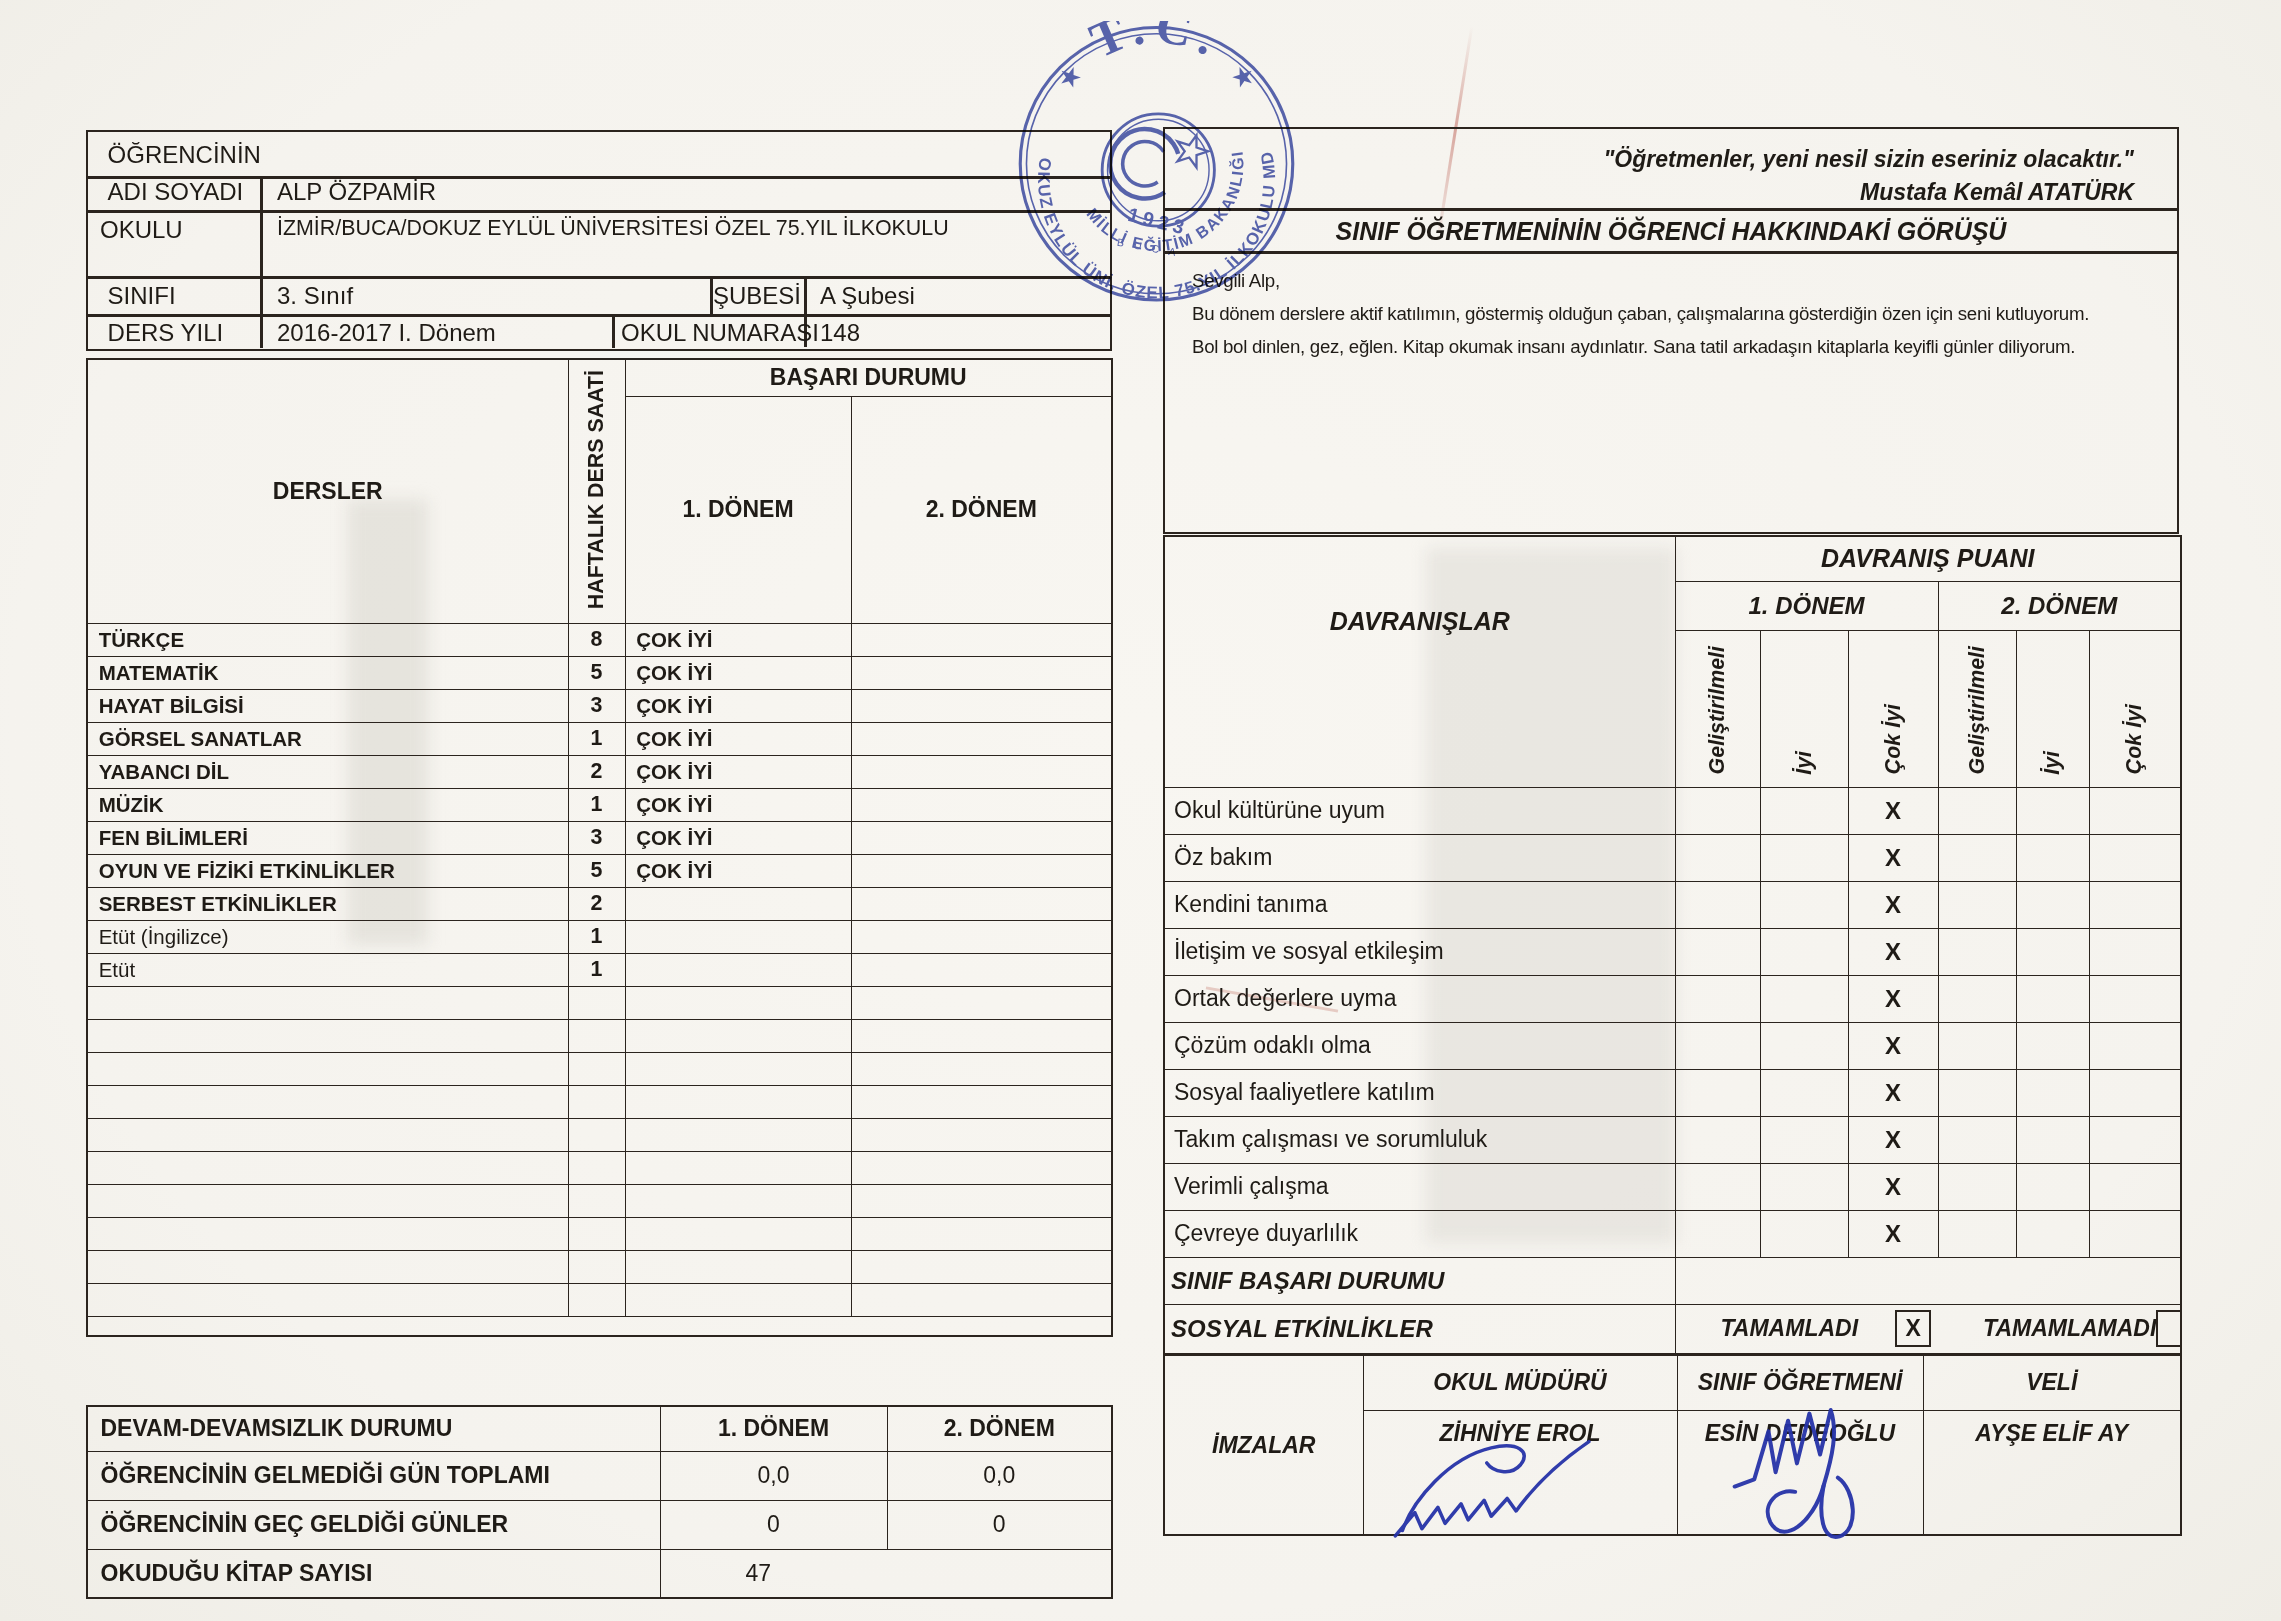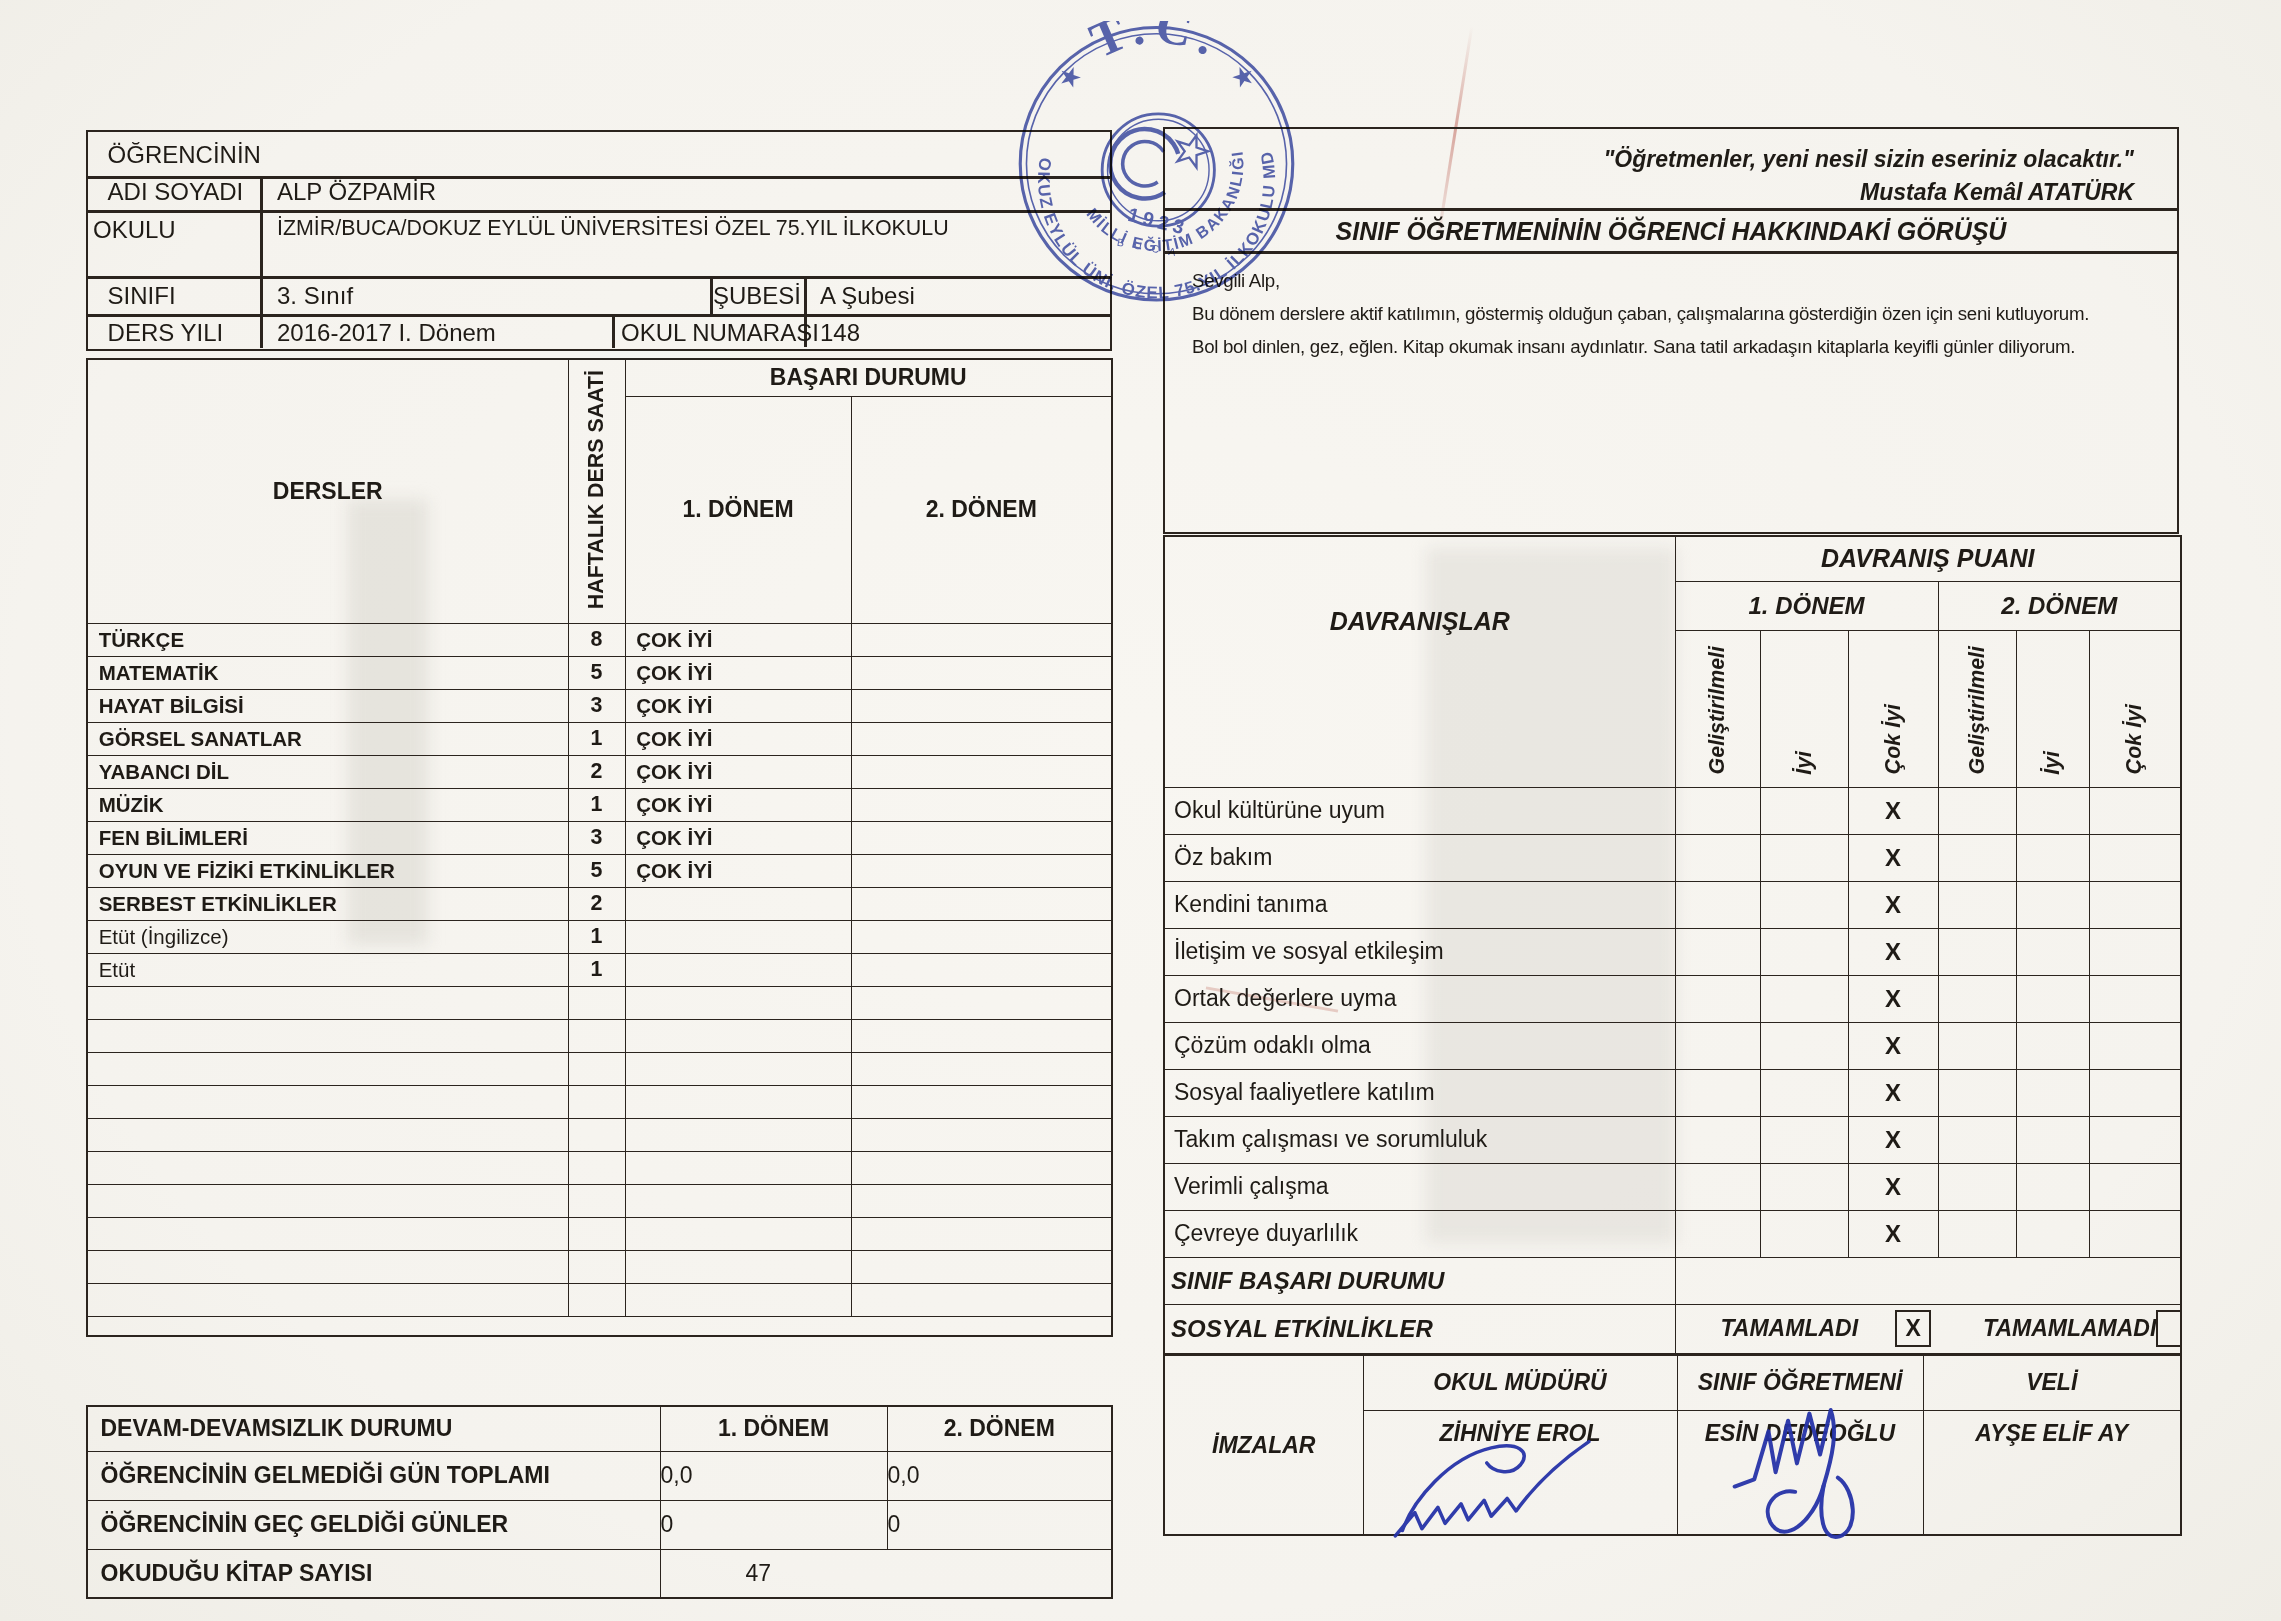--- a/index.html
+++ b/index.html
@@ -43,21 +43,21 @@
   .courses td.hours{font-size:21.4px;font-weight:700;text-align:center}
   .courses td.grade{font-size:20.5px;font-weight:700;padding-left:10.7px}
   .vtext{writing-mode:vertical-rl;transform:rotate(180deg);display:inline-block;white-space:nowrap}
 
   
   .attendance{left:86px;top:1405px}
   .attendance table{width:1026px}
   .attendance td{font-size:23px}
   .attendance td.lab{font-weight:700;padding-left:12.5px}
   .attendance td.hd{font-weight:700;text-align:center}
-  .attendance td.val{text-align:left}
+  .attendance td.val{text-align:center}
   .attendance td.books-val{text-align:left;padding-left:85px}
 
   
   .rightbox{left:1163px;top:127px;width:1016px;height:407px;border:2.7px solid var(--line)}
   .rightbox .hl{position:absolute;left:0;width:100%;height:2.7px;background:var(--line)}
   .quote-wrap{position:absolute;right:43px;top:14.3px;text-align:right;font-style:italic;font-weight:700;font-size:23px;line-height:33px;white-space:nowrap}
   .opinion-title{position:absolute;left:0;top:82px;width:100%;height:40px;line-height:40px;text-align:center;font-style:italic;font-weight:700;font-size:25px}
   .comment{position:absolute;left:27px;top:135px;font-size:18.7px;line-height:33px;letter-spacing:-0.3px;white-space:nowrap}
 
   
@@ -96,21 +96,21 @@
   <div class="hl" style="top:144px"></div>
   <div class="hl" style="top:182px"></div>
   <div class="vl" style="left:172px;top:44px;height:172px"></div>
   <div class="vl" style="left:622px;top:144px;height:40px"></div>
   <div class="vl" style="left:716px;top:144px;height:71px"></div>
   <div class="vl" style="left:524px;top:182px;height:34px"></div>
 
   <span style="left:19.6px;top:9px">ÖĞRENCİNİN</span>
   <span style="left:19.6px;top:46px">ADI SOYADI</span>
   <span style="left:189px;top:46px">ALP  ÖZPAMİR</span>
-  <span style="left:5px;top:84px">OKULU</span>
+  <span style="left:12px;top:84px">OKULU</span>
   <span style="left:189px;top:84px;font-size:21.4px">İZMİR/BUCA/DOKUZ EYLÜL ÜNİVERSİTESİ ÖZEL 75.YIL İLKOKULU</span>
   <span style="left:19.6px;top:150px">SINIFI</span>
   <span style="left:189px;top:150px">3. Sınıf</span>
   <span style="left:622px;top:150px;width:94px;text-align:center">ŞUBESİ</span>
   <span style="left:732px;top:150px">A Şubesi</span>
   <span style="left:19.6px;top:187px">DERS YILI</span>
   <span style="left:189px;top:187px">2016-2017 I. Dönem</span>
   <span style="left:533px;top:187px">OKUL NUMARASI</span>
   <span style="left:732px;top:187px">148</span>
 </div>

